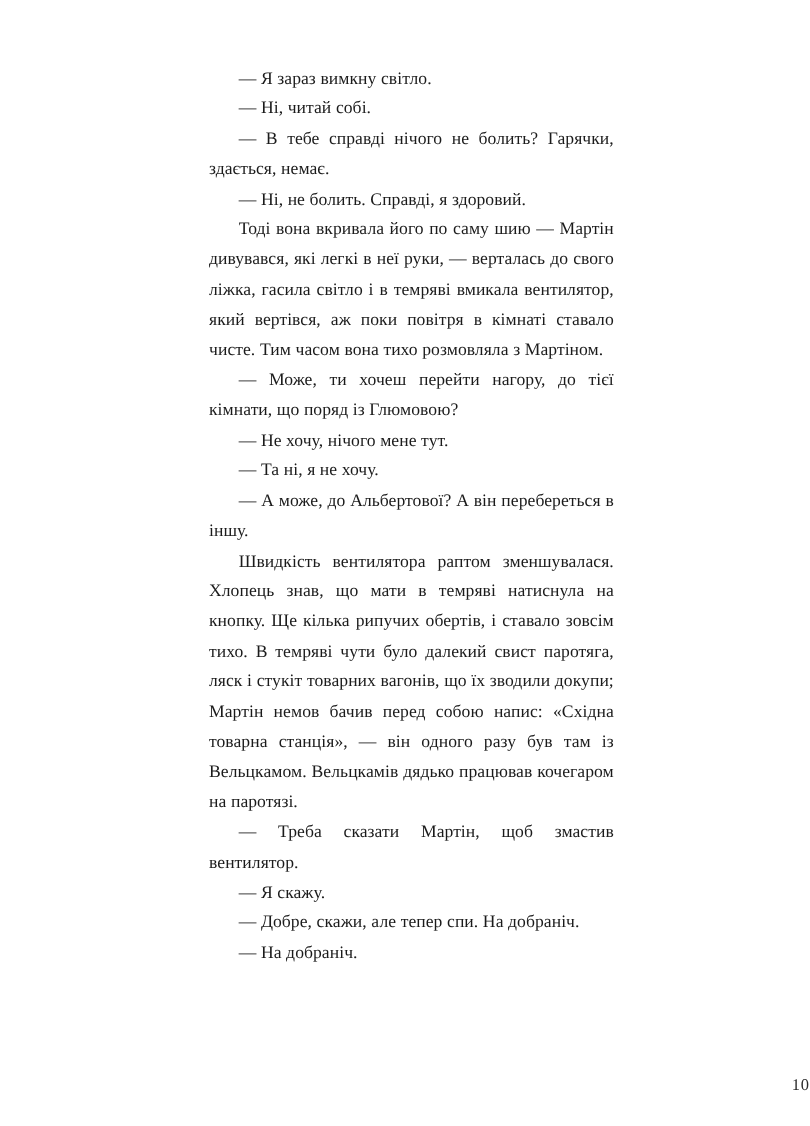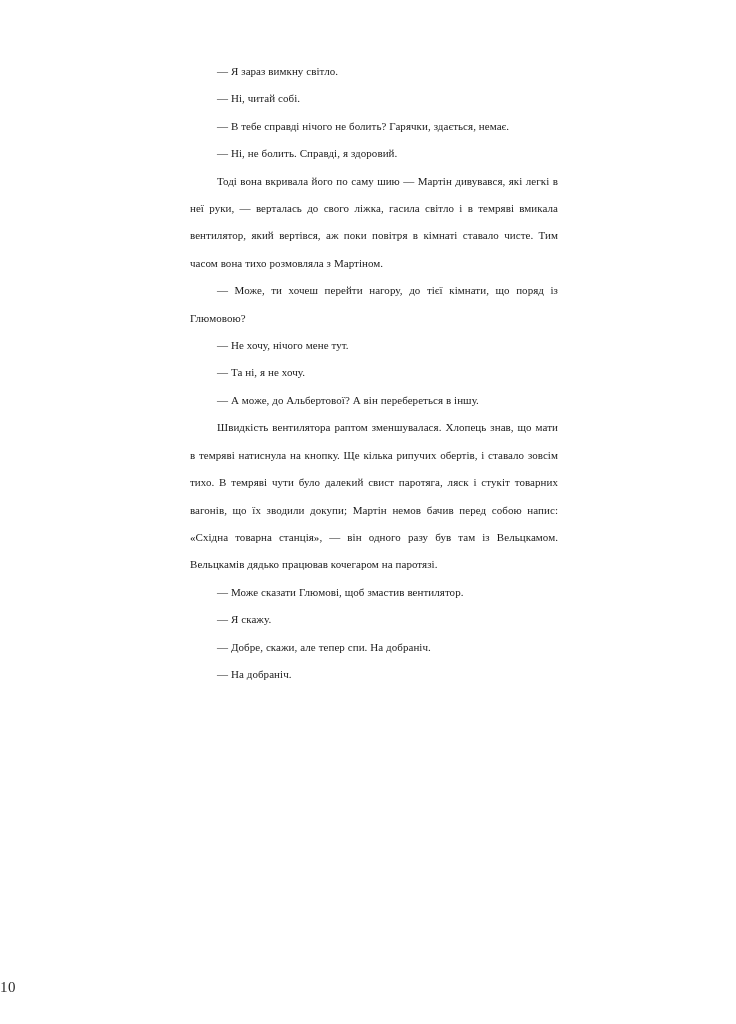--- a/index.html
+++ b/index.html
@@ -27,37 +27,37 @@
 
   .text-block {
     position: absolute;
     left: 190px;
     top: 58px;
     width: 368px;
   }
 
   .para {
     margin: 0;
-    font-size: 11px;
+    font-size: 16px;
     line-height: 27.4px;
     text-align: justify;
     text-justify: inter-word;
     text-indent: 27px;
     hyphens: manual;
     -webkit-hyphens: manual;
     word-spacing: 0.1px;
     letter-spacing: 0.05px;
   }
 
   .page-number {
     position: absolute;
     left: 0;
     top: 978px;
     width: 736px;
-    text-align: left;
+    text-align: right;
     font-size: 15px;
     line-height: 18px;
     color: #2a2a2a;
     letter-spacing: 0.6px;
   }
 </style>
 </head>
 <body>
 
 <div class="page">
@@ -66,21 +66,21 @@
     <p class="para">— Я зараз вимкну світло.</p>
     <p class="para">— Ні, читай собі.</p>
     <p class="para">— В тебе справді нічого не болить? Гарячки, здається, немає.</p>
     <p class="para">— Ні, не болить. Справді, я здоровий.</p>
     <p class="para">Тоді вона вкривала його по саму шию — Мартін дивувався, які легкі в неї руки, — верталась до свого ліжка, гасила світло і в темряві вмикала вентилятор, який вертівся, аж поки повітря в кімнаті ставало чисте. Тим часом вона тихо розмовляла з Мартіном.</p>
     <p class="para">— Може, ти хочеш перейти нагору, до тієї кімнати, що поряд із Глюмовою?</p>
     <p class="para">— Не хочу, нічого мене тут.</p>
     <p class="para">— Та ні, я не хочу.</p>
     <p class="para">— А може, до Альбертової? А він перебереться в іншу.</p>
     <p class="para">Швидкість вентилятора раптом зменшувалася. Хлопець знав, що мати в темряві натиснула на кнопку. Ще кілька рипучих обертів, і ставало зовсім тихо. В темряві чути було далекий свист паротяга, ляск і стукіт товарних вагонів, що їх зводили докупи; Мартін немов бачив перед собою напис: «Східна товарна станція», — він одного разу був там із Вельцкамом. Вельцкамів дядько працював кочегаром на паротязі.</p>
-    <p class="para">— Може сказати Глюмові, щоб змастив вентилятор.</p>
+    <p class="para">— Треба сказати Мартін, щоб змастив вентилятор.</p>
     <p class="para">— Я скажу.</p>
     <p class="para">— Добре, скажи, але тепер спи. На добраніч.</p>
     <p class="para">— На добраніч.</p>
   </div>
 
   <div class="page-number">10</div>
 
 </div>
 
 </body></html>

